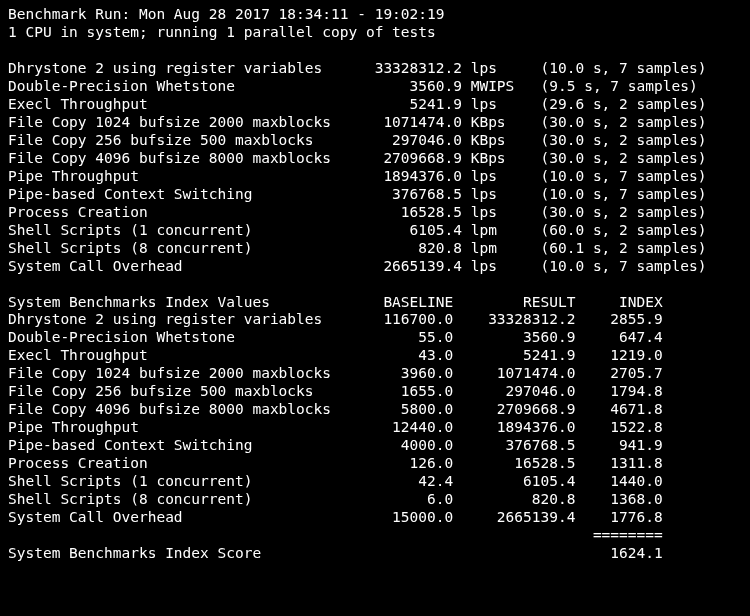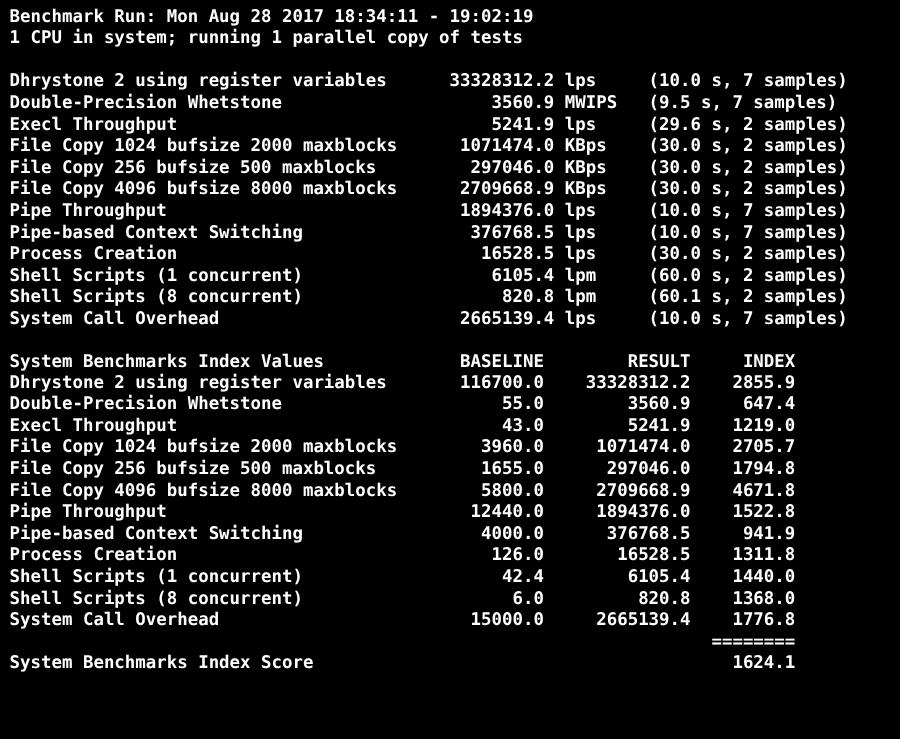--- a/index.html
+++ b/index.html
@@ -11,21 +11,20 @@
     font-size: 14.5px;
     line-height: 1.24;
     width: 750px;
     height: 616px;
     overflow: hidden;
   }
   pre {
     margin: 0;
     padding: 6px 8px;
     white-space: pre;
-    font-weight: bold;
   }
 </style>
 </head>
 <body>
 
 <pre id="term">Benchmark Run: Mon Aug 28 2017 18:34:11 - 19:02:19
 1 CPU in system; running 1 parallel copy of tests
 
 Dhrystone 2 using register variables      33328312.2 lps     (10.0 s, 7 samples)
 Double-Precision Whetstone                    3560.9 MWIPS   (9.5 s, 7 samples)

